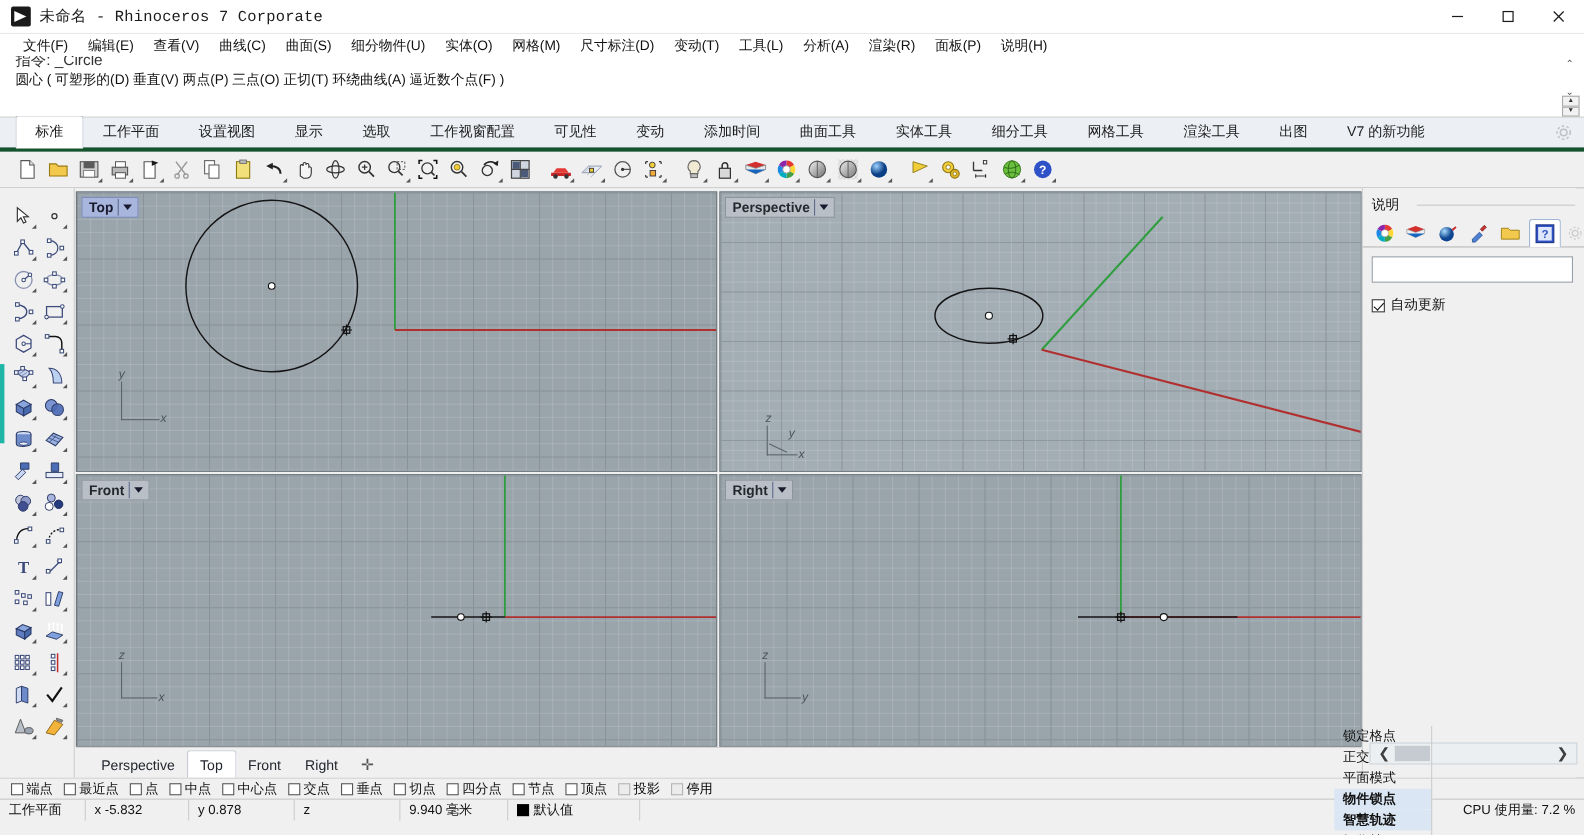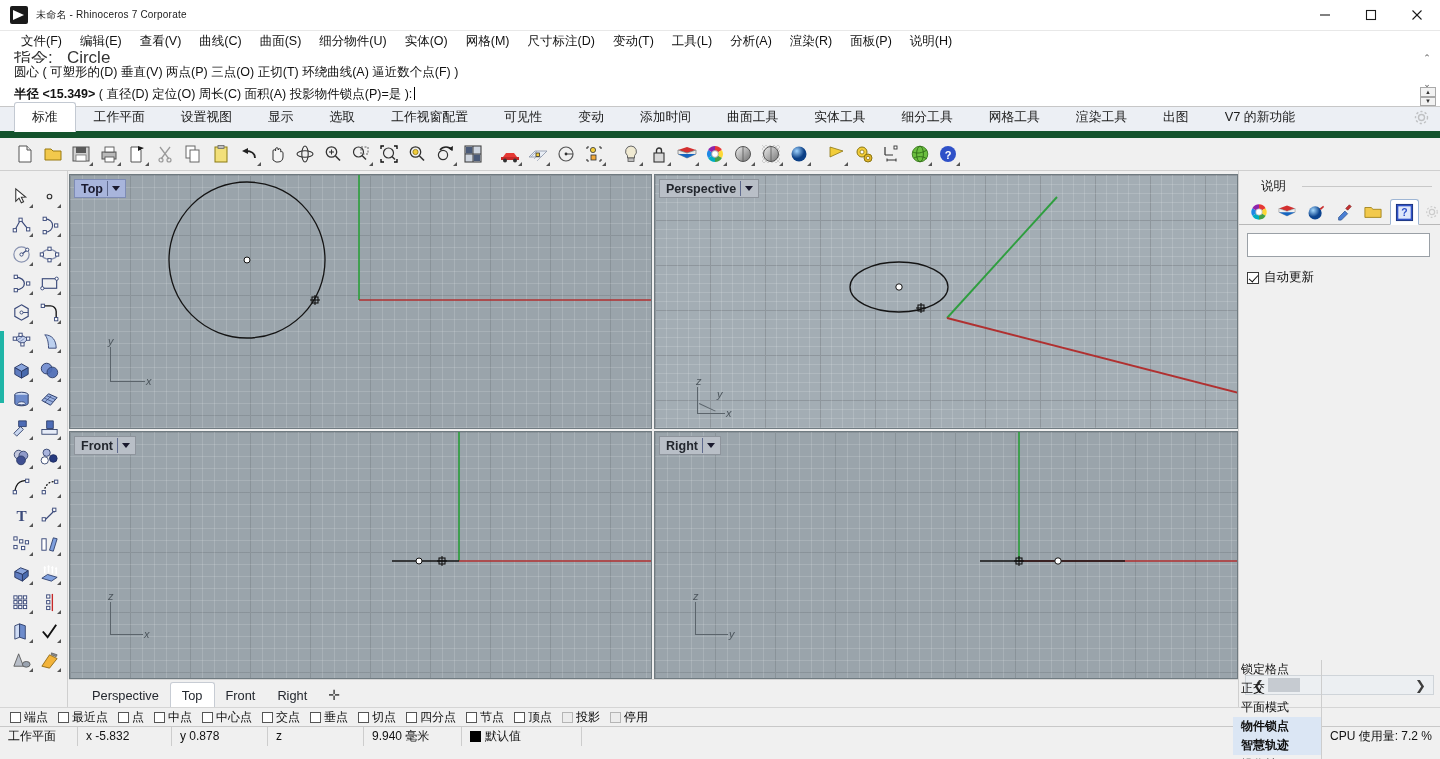--- a/index.html
+++ b/index.html
@@ -30,21 +30,21 @@
     background: #1a1a1a; border-radius: 2px;
     position: relative; flex: none;
   }
   .app-icon:after {
     content: ""; position: absolute; left: 3px; top: 4px;
     width: 0; height: 0;
     border-left: 11px solid #ffffff;
     border-top: 5px solid transparent;
     border-bottom: 5px solid transparent;
   }
-  .title-text { font-size: 10px; color: #1b1b1b; letter-spacing: .2px; }
+  .title-text { font-size: 14px; color: #1b1b1b; letter-spacing: .2px; font-family: Liberation Mono, monospace; }
   .win-controls { margin-left: auto; display: flex; height: 31px; }
   .win-btn {
     width: 46px; height: 31px; display: flex; align-items: center; justify-content: center;
     font-size: 13px; color: #1b1b1b;
   }
 
   
   .menubar {
     position: absolute; top: 31px; left: 0; width: 1440px; height: 20px;
     background: #ffffff;
@@ -54,21 +54,21 @@
   .menu-item { padding: 0 9px; white-space: nowrap; cursor: default; }
 
   
   .cmdarea {
     position: absolute; top: 51px; left: 0; width: 1440px; height: 56px;
     background: #ffffff;
     border-bottom: 1px solid #c7c7c7;
   }
   .cmd-hist-clip {
     position: absolute; top: 0; left: 14px; right: 26px; height: 12px;
-    overflow: hidden; color: #333; font-size: 17px;
+    overflow: hidden; color: #333; font-size: 14px;
   }
   .cmd-hist-clip span { display: block; margin-top: -5px; }
   .cmd-line1 {
     position: absolute; top: 13px; left: 14px; right: 43px; height: 20px;
     font-size: 12.5px; color: #111; white-space: nowrap;
   }
   .cmd-line2 {
     position: absolute; top: 35px; left: 14px; right: 26px; height: 20px;
     font-size: 12.5px; color: #111; white-space: nowrap;
   }
@@ -89,21 +89,21 @@
   .cmd-spin div {
     flex: 1; border: 1px solid #a9a9a9; background: #f2f2f2;
     display: flex; align-items: center; justify-content: center;
     font-size: 6px; color: #333;
   }
 
   
   .ribbon-tabs {
     position: absolute; top: 107px; left: 0; width: 1440px; height: 31px;
     background: #eceff4;
-    border-bottom: 7px solid #14532d;
+    border-bottom: 4px solid #14532d;
     display: flex; align-items: flex-end; padding-left: 14px;
   }
   .rtab {
     height: 28px; padding: 0 17px; display: flex; align-items: center;
     font-size: 12.8px; color: #1b1b1b; white-space: nowrap;
     border: 1px solid transparent; border-bottom: none;
   }
   .rtab.active {
     background: #ffffff;
     border-color: #c3c9d2;
@@ -216,21 +216,21 @@
   .vptab-add { padding: 0 10px; color: #555; font-size: 14px; display:flex; align-items:center; height:24px;}
 
   
   .rightpanel {
     position: absolute; right: 0; top: 171px; width: 202px; bottom: 52px;
     background: #f0f0f0;
     border-left: 1px solid #cfcfcf;
   }
   .rp-header {
     display: flex; align-items: center; gap: 16px;
-    padding: 7px 8px 2px 22px;
+    padding: 7px 8px 2px 8px;
     text-align: center;
   }
   .rp-title { font-size: 12.5px; color: #111; white-space: nowrap; }
   .rp-rule { flex: 1; height: 1px; background: #c8c8c8; }
   .rp-tabs {
     display: flex; align-items: flex-end; padding-left: 8px; gap: 5px;
     height: 28px; border-bottom: 1px solid #b8b8b8;
   }
   .rp-tab {
     width: 24px; height: 24px; display: flex; align-items: center; justify-content: center;
@@ -316,21 +316,21 @@
     position: absolute; left: 0; bottom: 14px; width: 1440px; height: 19px;
     background: #f0f0f0;
     border-top: 1px solid #c8c8c8;
     display: flex; align-items: center;
     font-size: 12px; color: #111;
   }
   .sb-cell {
     height: 19px; display: flex; align-items: center; padding: 0 8px;
     border-right: 1px solid #cdcdcd; white-space: nowrap;
   }
-  .sb-cell.noborder { border-right: none; }
+  .sb-cell.noborder { border-right: none; margin-left: 20px; }
   .sb-cell.on { background: #dbe6f4; font-weight: bold; }
   .sb-swatch { width: 11px; height: 11px; background: #000; margin-right: 4px; }
   .sb-spacer { flex: 1; }
 
   
   .bottombleed {
     position: absolute; left: 0; bottom: 0; width: 1440px; height: 14px;
     background: #ffffff; overflow: hidden;
   }
   .bottombleed .lbar {
@@ -390,23 +390,20 @@
       <div class="menu-item">渲染(R)</div>
       <div class="menu-item">面板(P)</div>
       <div class="menu-item">说明(H)</div>
     </div>
 
   <div class="cmdarea">
     <div class="cmd-hist-clip">
       <span>指令: _Circle</span>
     </div>
     <div class="cmd-line1">圆心 ( 可塑形的(D)  垂直(V)  两点(P)  三点(O)  正切(T)  环绕曲线(A)  逼近数个点(F) )</div>
-    <div class="cmd-line2">
-      <span class="prompt-label">半径 &lt;15.349&gt;</span><span>&nbsp;</span><span>( 直径(D)  定位(O)  周长(C)  面积(A)  投影物件锁点(P)=是 ):</span><span class="caret"></span>
-    </div>
     <div class="cmd-scroll">
       <span>⌃</span>
       <span>⌄</span>
     </div>
     <div class="cmd-spin">
       <div>▲</div>
       <div>▼</div>
     </div>
   </div>
 

